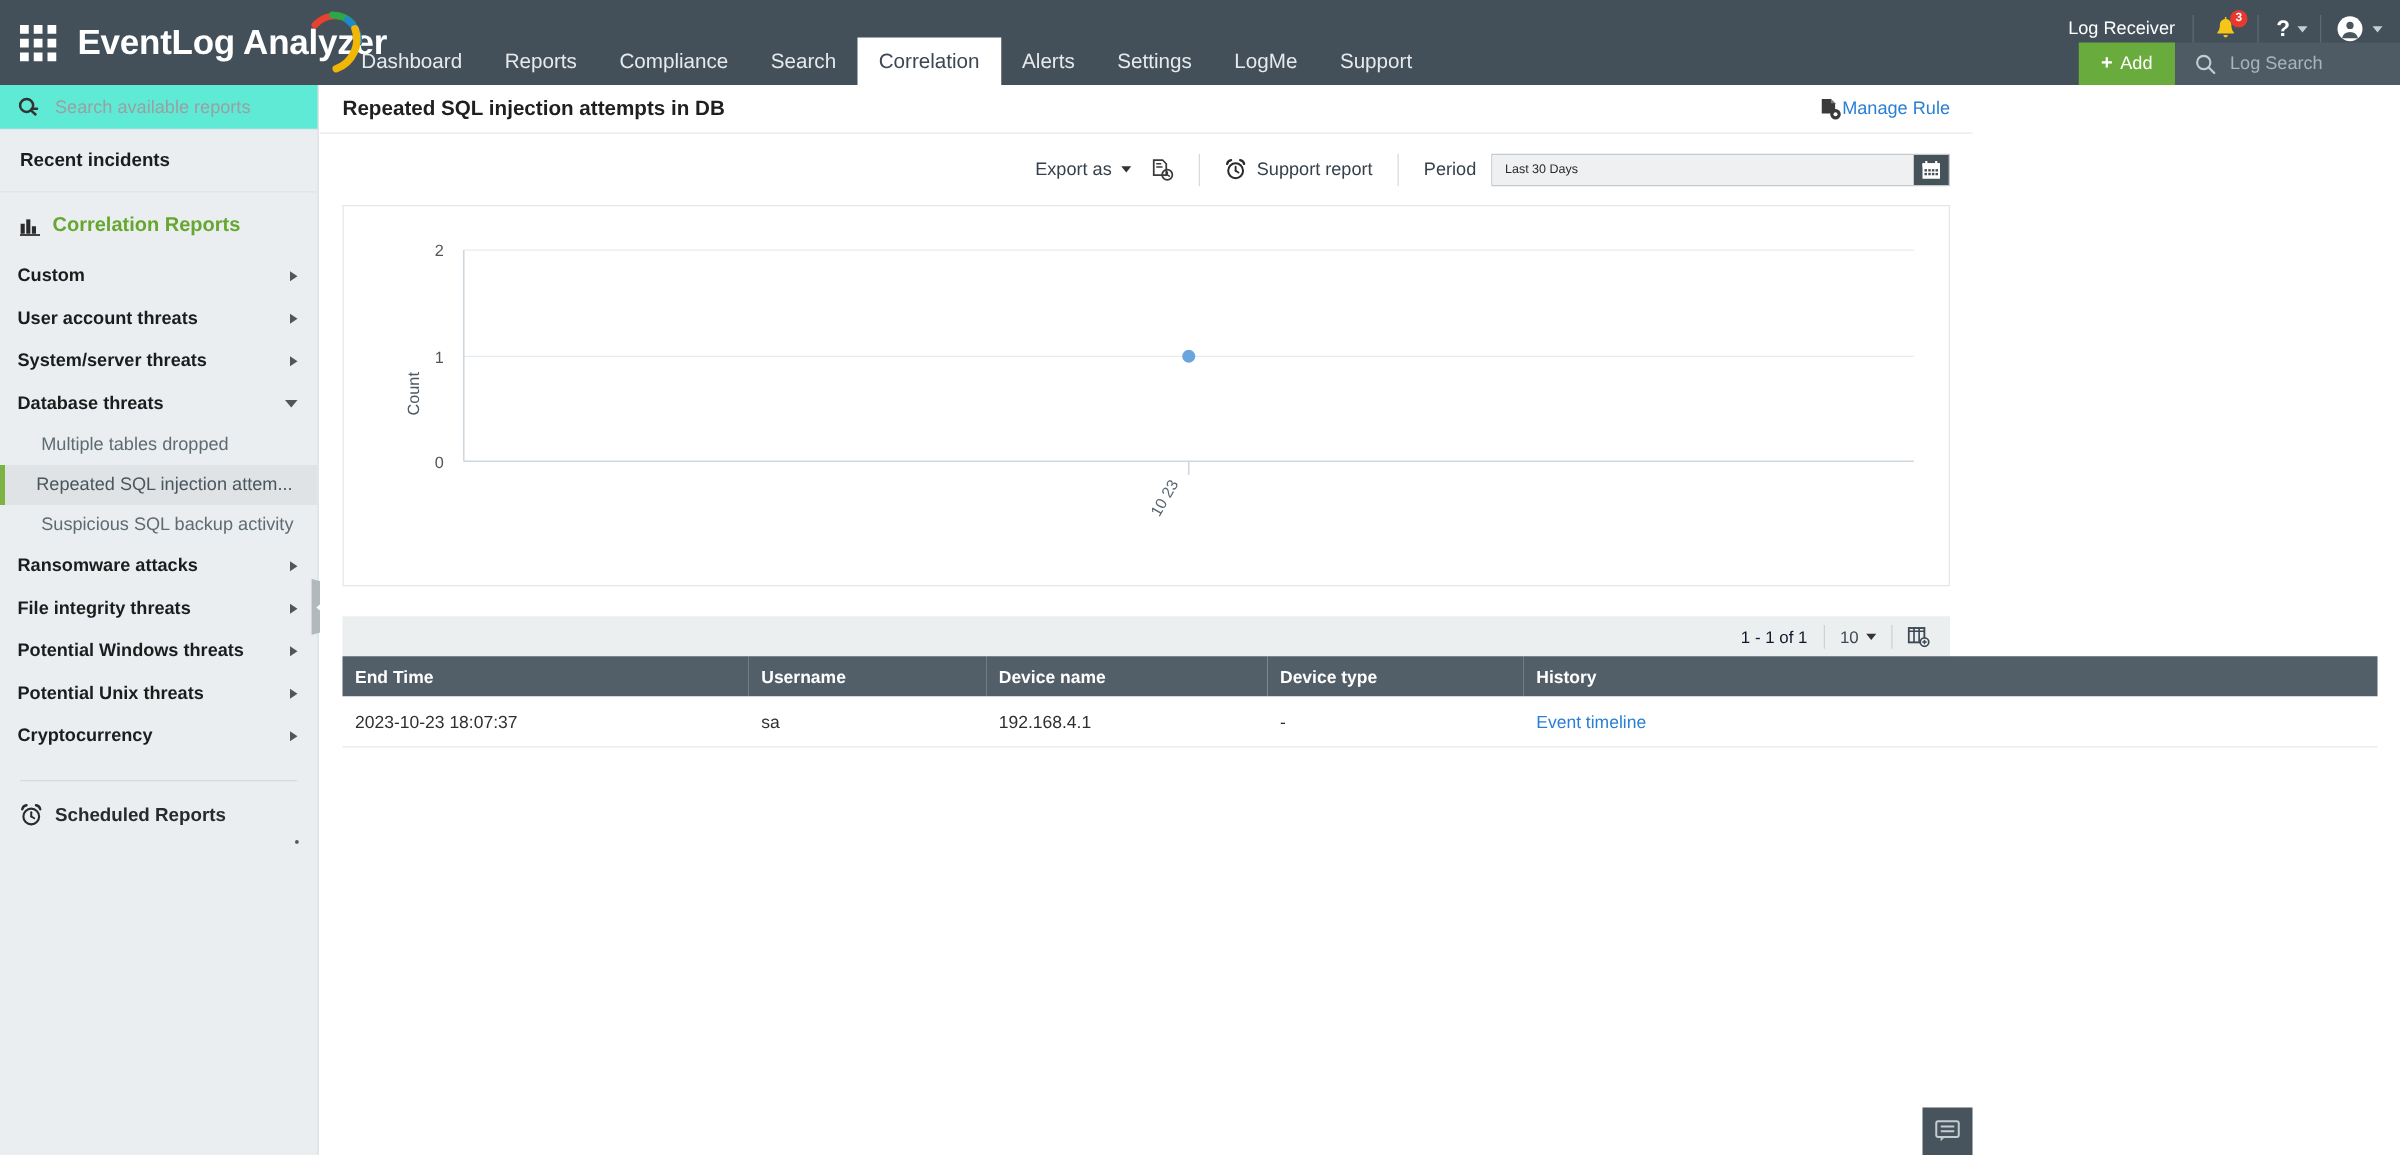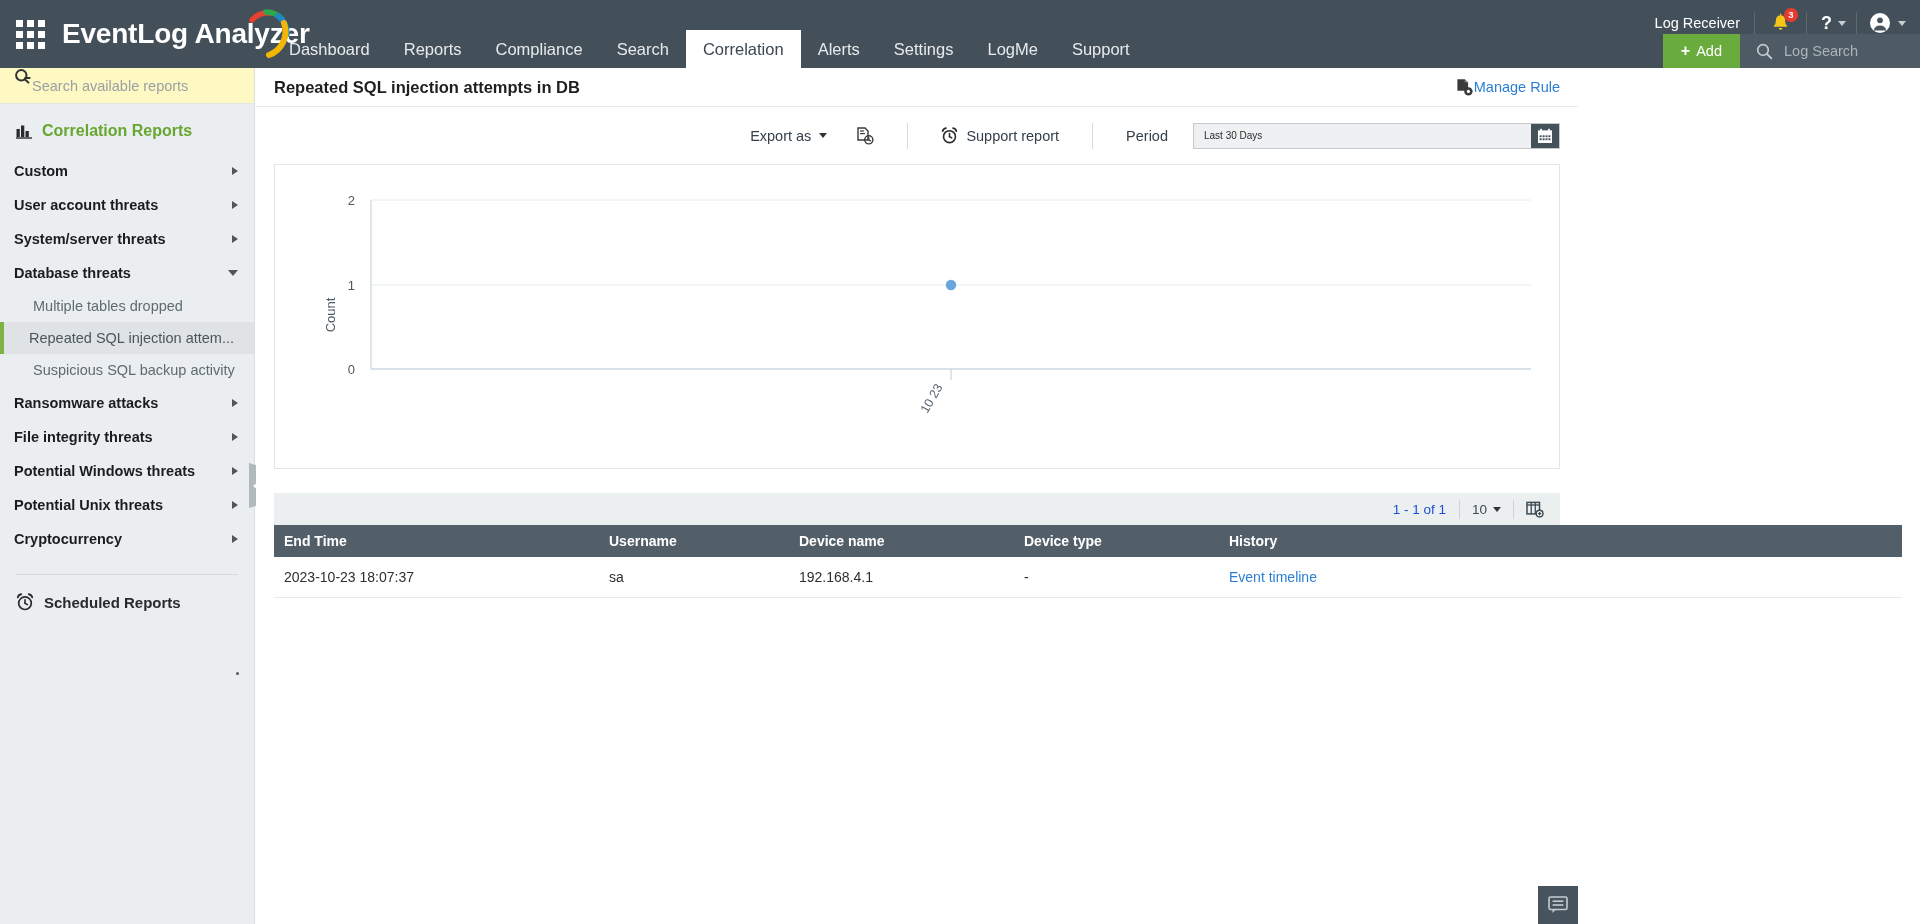--- a/index.html
+++ b/index.html
@@ -93,22 +93,22 @@
     padding: 0 18px 0 16px; min-width: 180px; cursor: text;
   }
   .logsearch-text { color: #aab4bb; font-size: 14.5px; }
 
   
   .sidebar {
     position: absolute; left: 0; top: 68px; width: 255px; height: 856px;
     background: #eaeef0; border-right: 1px solid #dadfe2;
   }
   .side-search {
-    height: 36px; background: #fef9c3; display: flex; 
-    padding: 0 14px; border-bottom: 1px solid #e2e6e8;
+    height: 36px; background: #5eead4; display: flex; align-items: center;
+    gap: 12px; padding: 0 14px; border-bottom: 1px solid #e2e6e8;
   }
   .side-search-input {
     border: none; outline: none; background: transparent;
     font-size: 14.5px; color: #555; font-family: inherit; width: 190px;
   }
   .side-search-input::placeholder { color: #9aa0a4; }
 
   .recent {
     padding: 16px 0 16px 16px; font-size: 15px; color: #1c1c1c;
     font-weight: bold; border-bottom: 1px solid #dfe4e6; cursor: pointer;
@@ -173,21 +173,21 @@
     border-bottom: 1px solid #e6e9ea;
   }
   .page-title { font-size: 16.5px; font-weight: bold; color: #1f1f1f; }
   .manage-rule {
     display: flex; align-items: center; gap: 0;
     color: #2a7fd4; font-size: 14.5px; cursor: pointer;
   }
 
   .toolbar {
     height: 57px; display: flex; align-items: center;
-    justify-content: flex-end; padding-right: 18px; gap: 13px;
+    justify-content: flex-end; padding-right: 18px; gap: 0;
   }
   .tb-item {
     display: flex; align-items: center; gap: 8px;
     font-size: 14.5px; color: #35404a; cursor: pointer;
   }
   .tb-sep { width: 1px; height: 26px; background: #d7dbde; margin: 0 20px; }
   .caret-dark {
     width: 0; height: 0; border-left: 4.5px solid transparent;
     border-right: 4.5px solid transparent; border-top: 5.5px solid #333;
   }
@@ -211,21 +211,21 @@
     position: relative; background: #ffffff;
   }
   .chart-svg { display: block; }
 
   
   .table-card { margin: 24px 18px 0 18px; }
   .table-top {
     height: 32px; background: #eceff0; display: flex;
     align-items: center; justify-content: flex-end; padding-right: 8px; gap: 0;
   }
-  .pg-count { font-size: 13.5px; color: #1d4ed8; padding: 0 13px; }
+  .pg-count { font-size: 13.5px; color: #0f172a; padding: 0 13px; }
   .pg-sep { width: 1px; height: 19px; background: #ccd2d5; }
   .pg-size {
     display: flex; align-items: center; gap: 6px; padding: 0 12px;
     font-size: 13.5px; color: #3d4a54; cursor: pointer;
   }
   .pg-cols { padding: 0 8px 0 12px; cursor: pointer; display:flex; align-items:center; }
 
   table { width: 100%; border-collapse: collapse; table-layout: fixed; }
   thead tr { background: #535f68; height: 32px; }
   thead th {
@@ -331,20 +331,21 @@
 
   <div class="side-search">
     <svg width="18" height="18" viewBox="0 0 18 18">
       <circle cx="7.3" cy="7.3" r="5.2" stroke="#333" stroke-width="2" fill="none"></circle>
       <line x1="11.3" y1="10" x2="15.6" y2="10" stroke="#333" stroke-width="2" stroke-linecap="round"></line>
       <line x1="11" y1="11.5" x2="14.4" y2="14.6" stroke="#333" stroke-width="2" stroke-linecap="round"></line>
     </svg>
     <input class="side-search-input" type="text" placeholder="Search available reports" style="">
   </div>
 
+  <div class="recent">Recent incidents</div>
 
   <div class="section-head">
     <svg width="17" height="15" viewBox="0 0 17 15">
       <rect x="0.5" y="5" width="3.3" height="8" fill="#2b2b2b"></rect>
       <rect x="5" y="1.5" width="3.3" height="11.5" fill="#2b2b2b"></rect>
       <rect x="9.5" y="7" width="3.3" height="6" fill="#2b2b2b"></rect>
       <rect x="0" y="13.3" width="16" height="1.4" fill="#2b2b2b"></rect>
     </svg>
     <span>Correlation Reports</span>
   </div>

